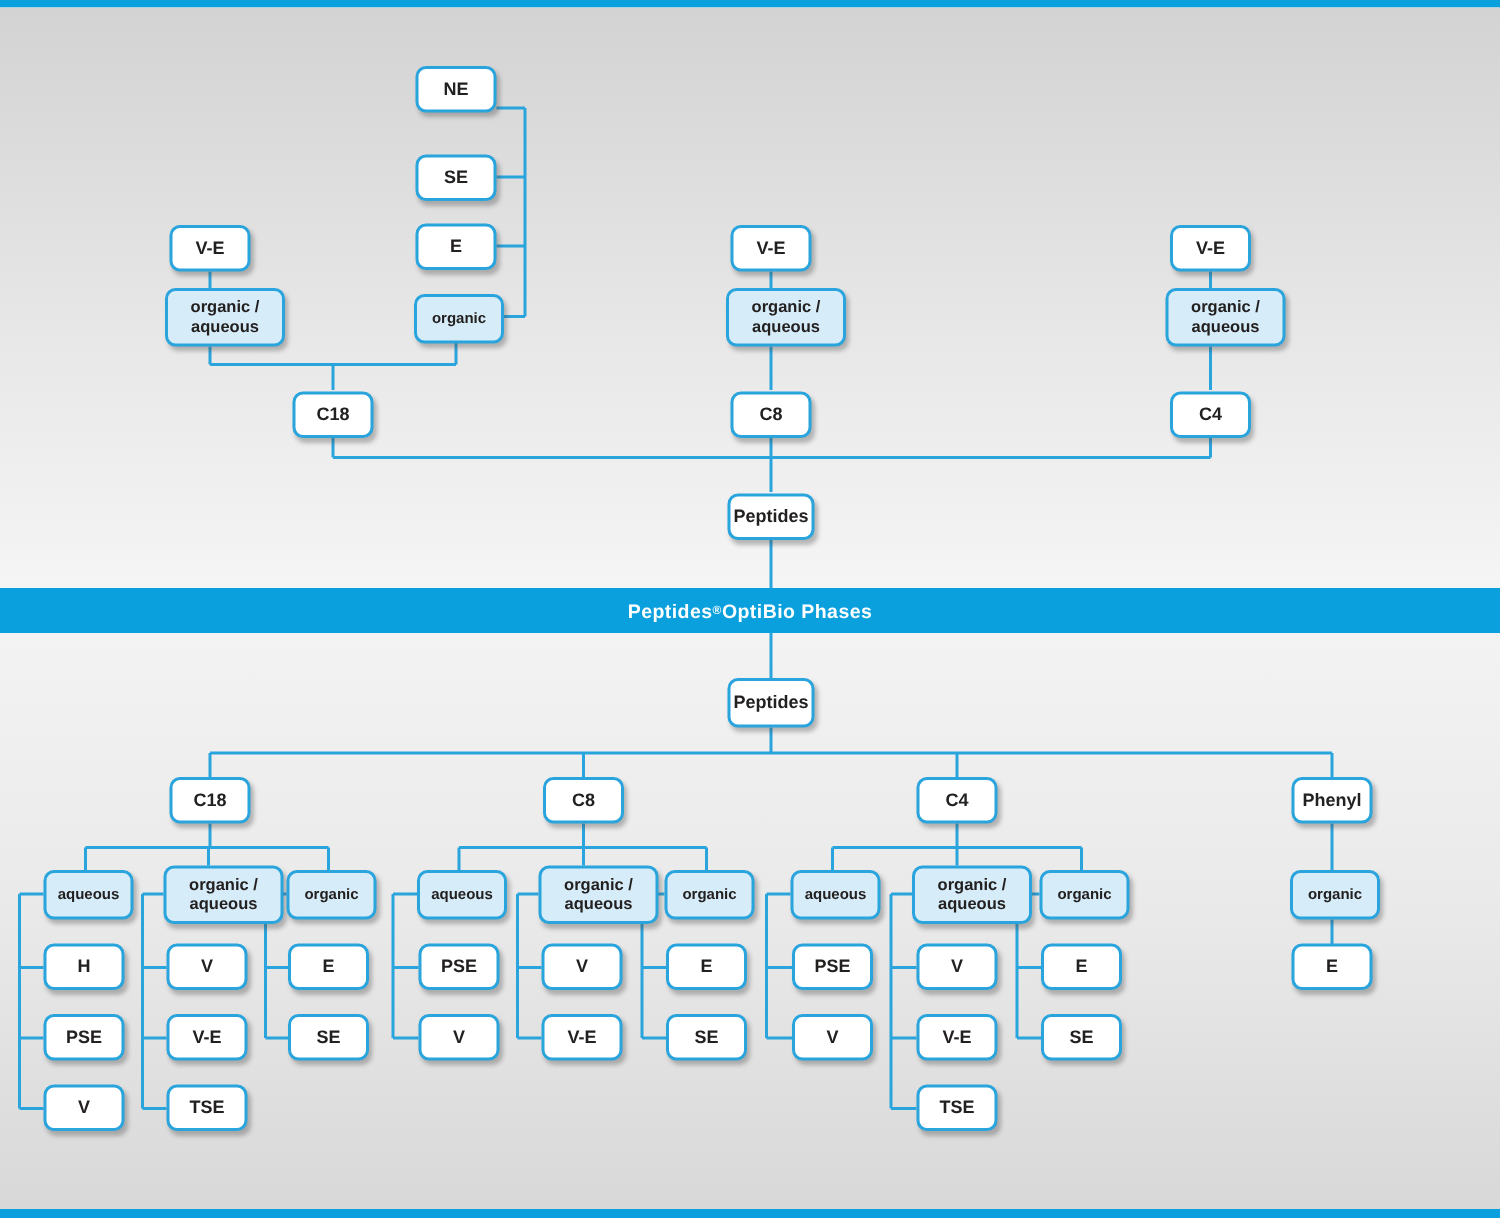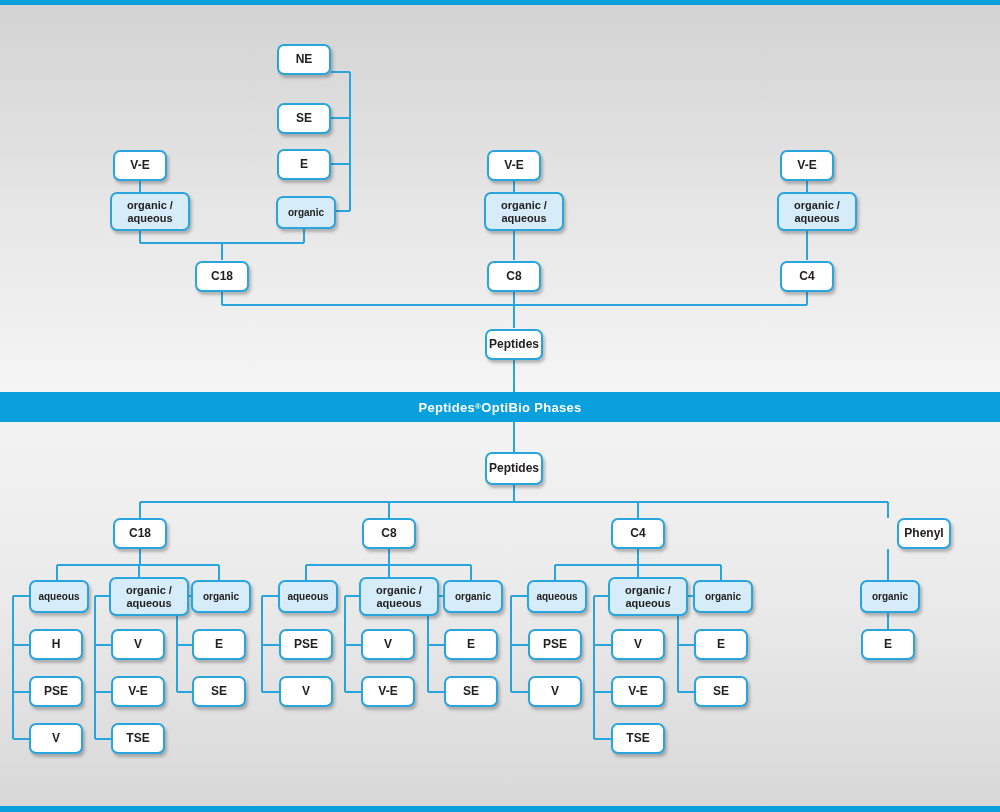--- a/index.html
+++ b/index.html
@@ -84,21 +84,21 @@
     <span>Peptides</span>
       <sup>®</sup>
       <span> OptiBio Phases</span>
   </div>
 
   <div class="node lg" style="left:485px;top:452px;height:33px">Peptides</div>
 
   <div class="node" style="left:113px;top:518px">C18</div>
   <div class="node" style="left:362px;top:518px">C8</div>
   <div class="node" style="left:611px;top:518px">C4</div>
-  <div class="node" style="left:897px;top:518px">Phenyl</div>
+  <div class="node" style="left:861px;top:518px">Phenyl</div>
 
   <div class="node blue md" style="left:29px;top:580px">aqueous</div>
   <div class="node blue oa" style="left:109px;top:577px">organic /
 aqueous</div>
   <div class="node blue md" style="left:191px;top:580px">organic</div>
   <div class="node" style="left:29px;top:629px">H</div>
   <div class="node" style="left:29px;top:676px">PSE</div>
   <div class="node" style="left:29px;top:723px">V</div>
   <div class="node" style="left:111px;top:629px">V</div>
   <div class="node" style="left:111px;top:676px">V-E</div>

